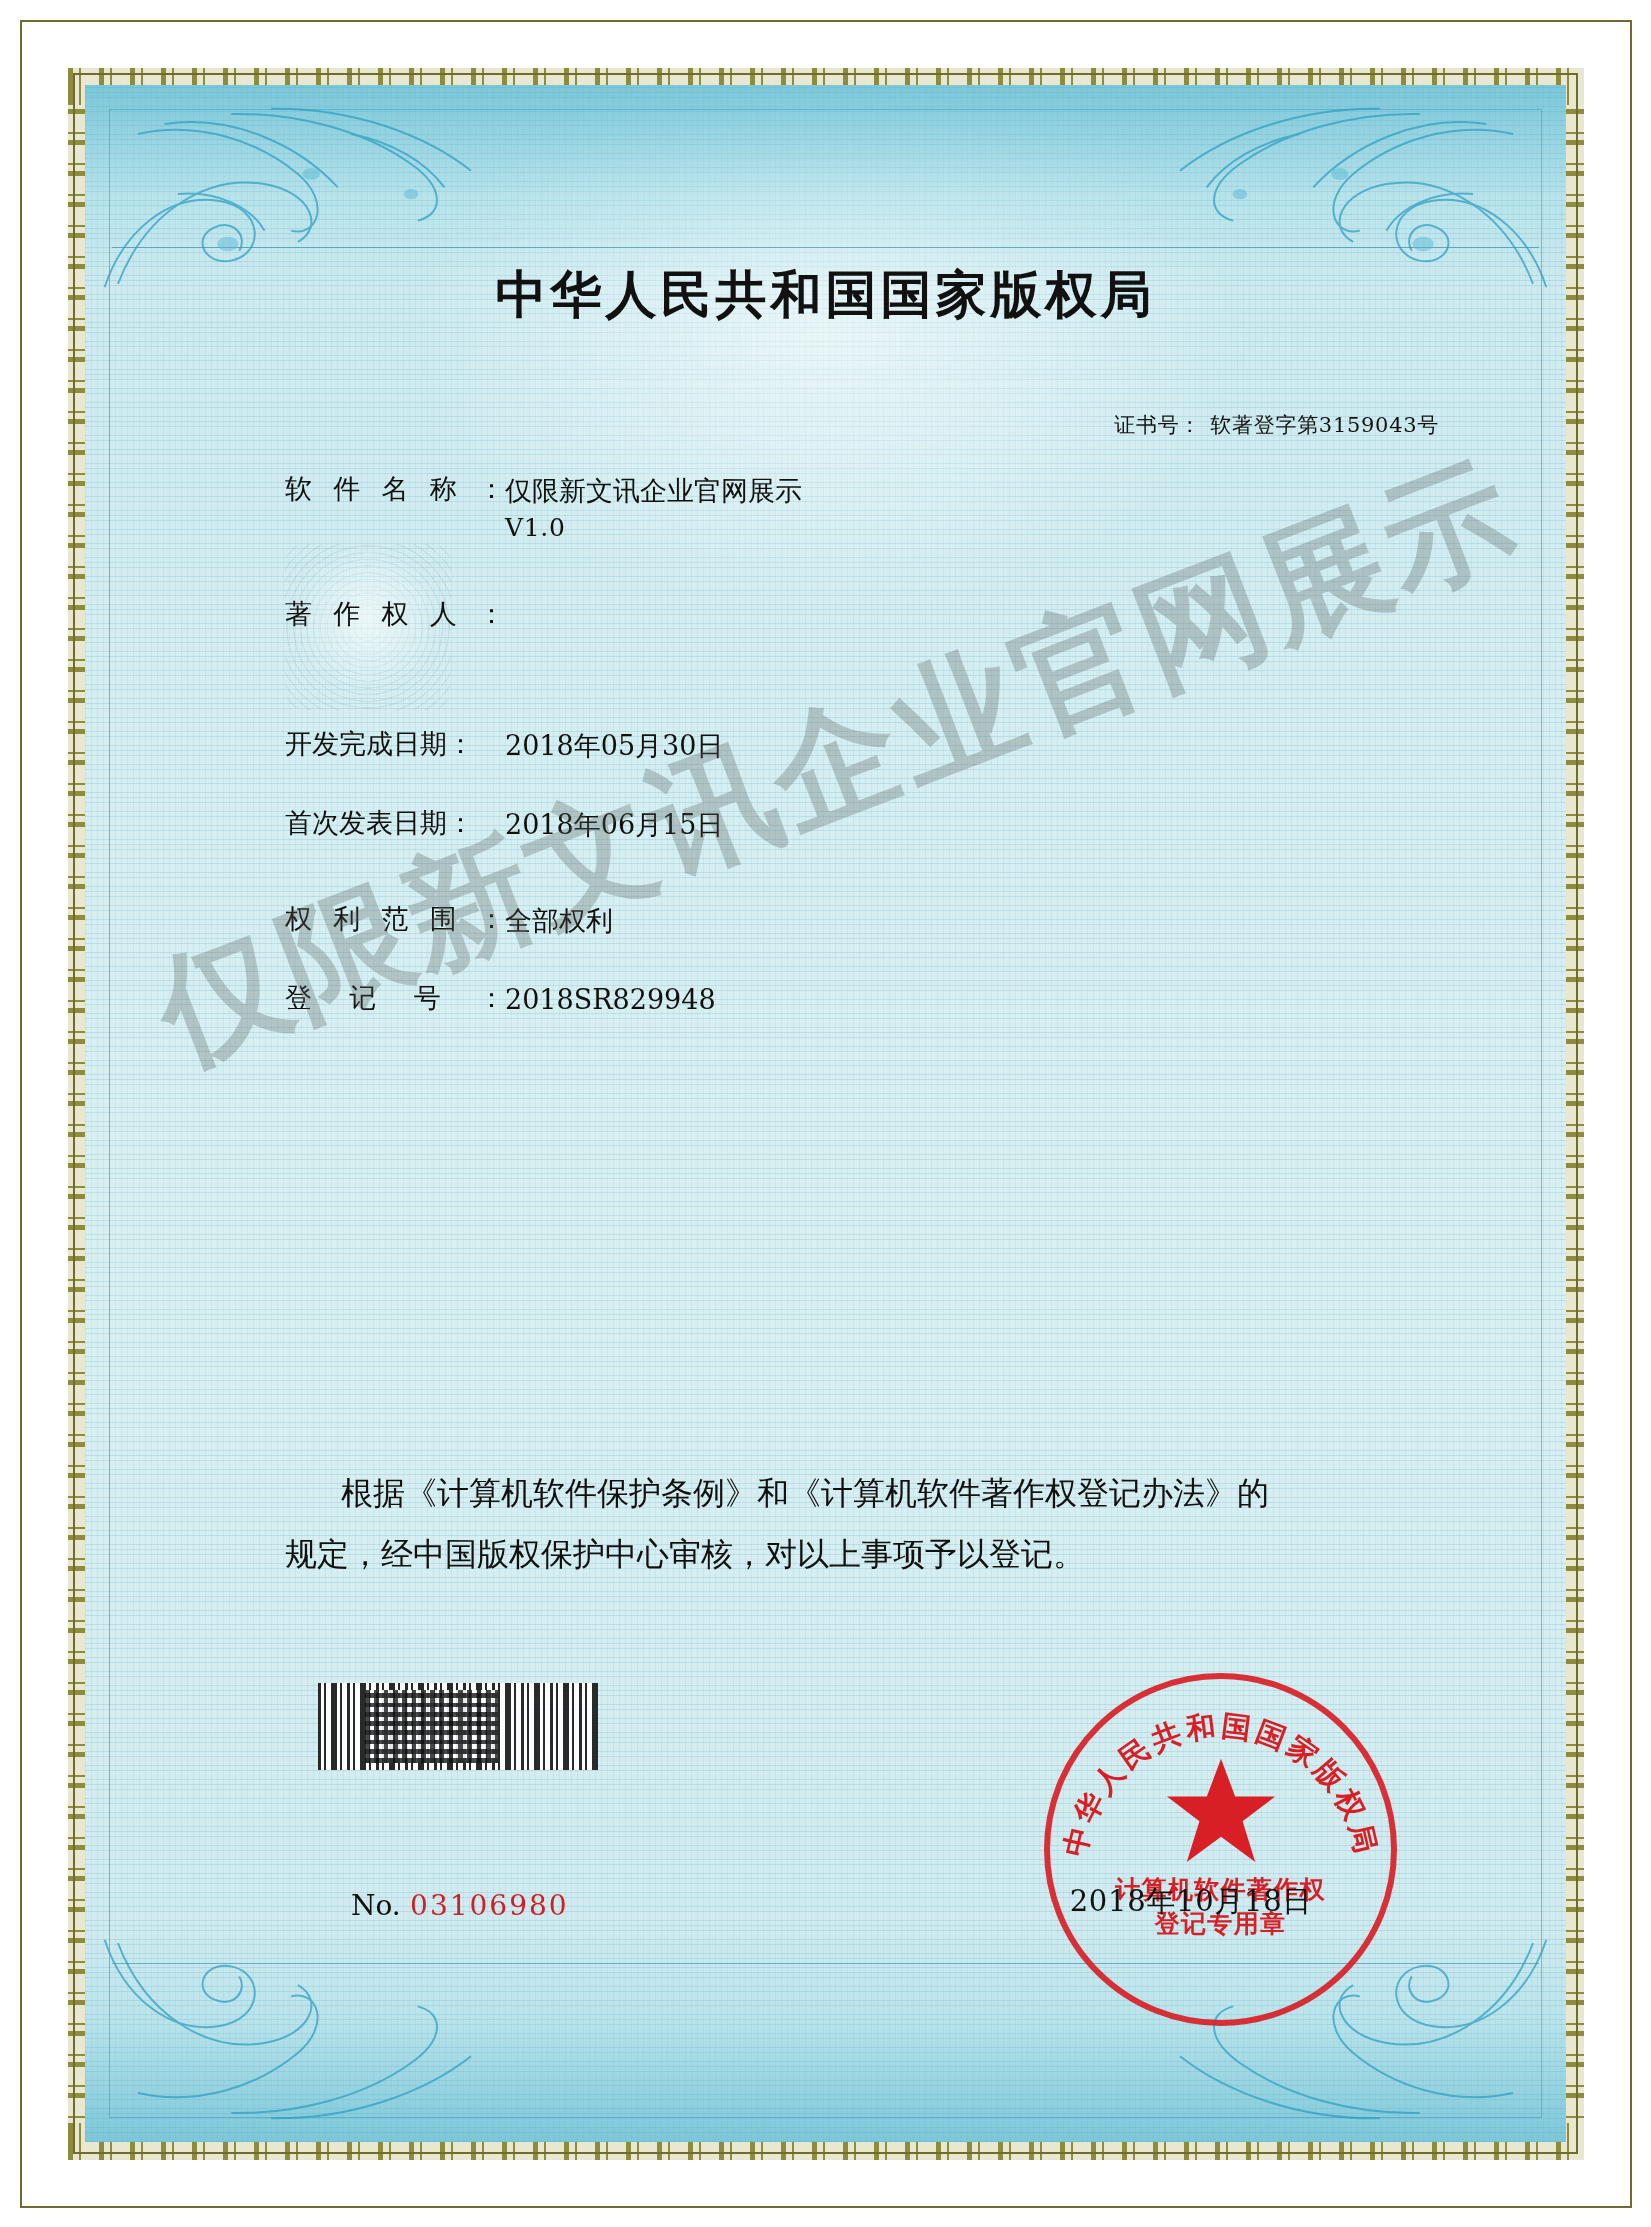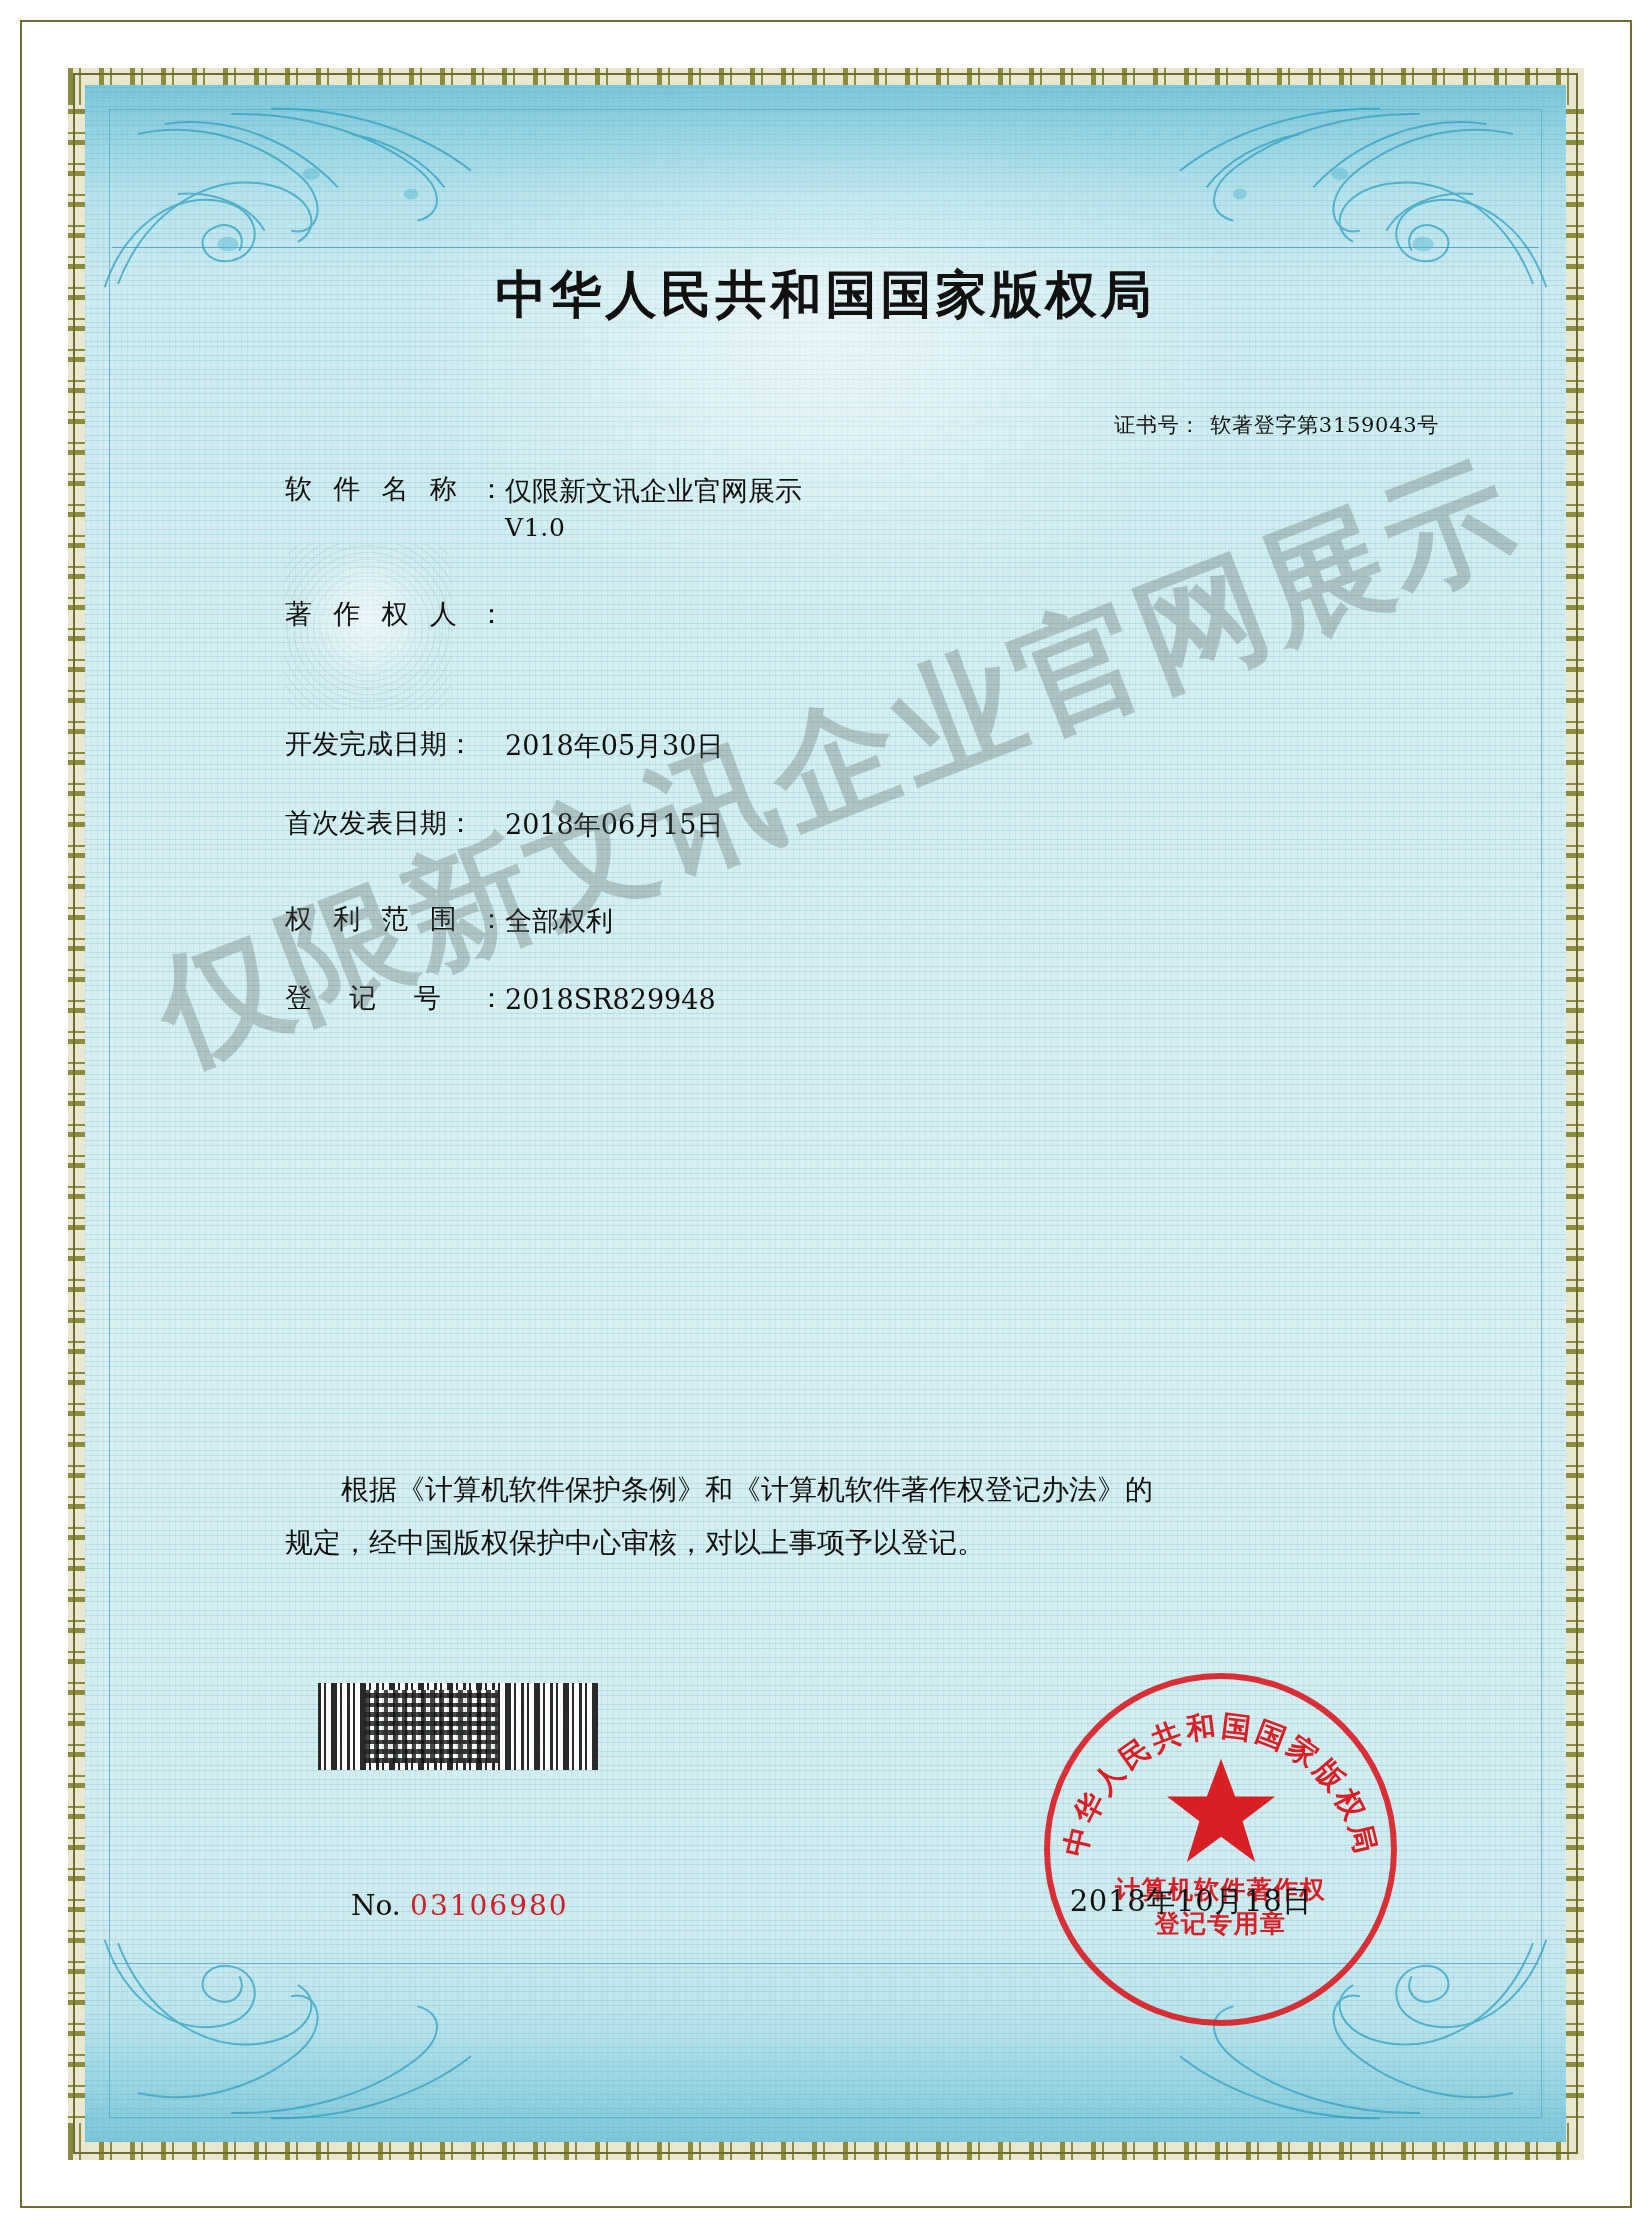--- a/index.html
+++ b/index.html
@@ -207,21 +207,21 @@
   }
   .row .value .v2 { display: block; font-size: 25px; letter-spacing: 0.7px;}
   .gap-lg { height: 44px; }
 
   .statement {
     position: absolute;
     left: 200px;
     right: 140px;
     top: 1378px;
     font-family: "DejaVu Serif", "Liberation Serif", serif;
-    font-size: 28px;
+    font-size: 32px;
     color: #111111;
     line-height: 1.9;
   }
   .statement .p1 { text-indent: 56px; }
   .statement .p2 { text-indent: 0px; }
 
   
   .barcode {
     position: absolute;
     left: 233px;

